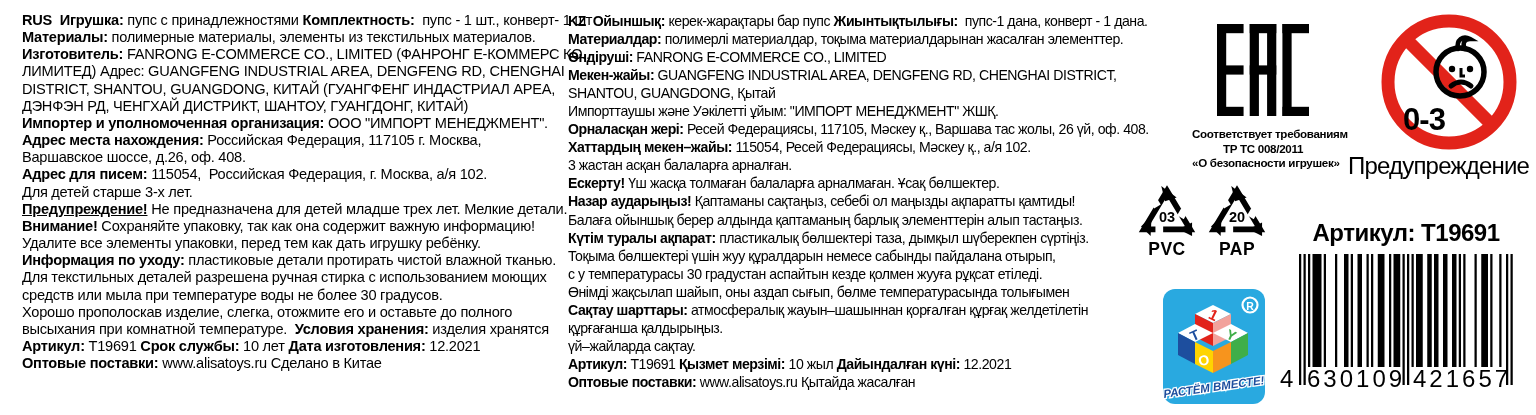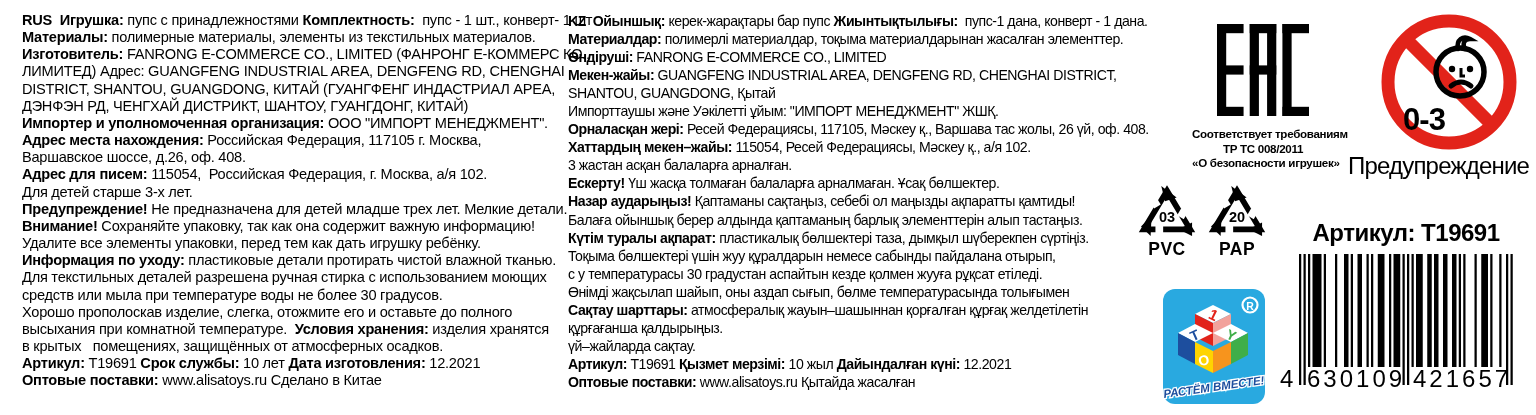--- a/index.html
+++ b/index.html
@@ -52,29 +52,28 @@
       <div class="tl"><span style="font-weight: bold;">Материалы:</span><span> полимерные материалы, элементы из текстильных материалов.</span></div>
       <div class="tl"><span style="font-weight: bold;">Изготовитель:</span><span> FANRONG E-COMMERCE CO., LIMITED (ФАНРОНГ Е-КОММЕРС КО.,</span></div>
       <div class="tl"><span>ЛИМИТЕД) Адрес: GUANGFENG INDUSTRIAL AREA, DENGFENG RD, CHENGHAI</span></div>
       <div class="tl"><span>DISTRICT, SHANTOU, GUANGDONG, КИТАЙ (ГУАНГФЕНГ ИНДАСТРИАЛ АРЕА,</span></div>
       <div class="tl"><span>ДЭНФЭН РД, ЧЕНГХАЙ ДИСТРИКТ, ШАНТОУ, ГУАНГДОНГ, КИТАЙ)</span></div>
       <div class="tl"><span style="font-weight: bold;">Импортер и уполномоченная организация:</span><span> ООО "ИМПОРТ МЕНЕДЖМЕНТ".</span></div>
       <div class="tl"><span style="font-weight: bold;">Адрес места нахождения:</span><span> Российская Федерация, 117105 г. Москва,</span></div>
       <div class="tl"><span>Варшавское шоссе, д.26, оф. 408.</span></div>
       <div class="tl"><span style="font-weight: bold; margin-top: 12px;">Адрес для писем:</span><span> 115054,  Российская Федерация, г. Москва, а/я 102.</span></div>
       <div class="tl"><span>Для детей старше 3-х лет.</span></div>
-      <div class="tl"><span style="font-weight: bold;">Предупреждение!</span><span> Не предназначена для детей младше трех лет. Мелкие детали.</span></div>
+      <div class="tl"><span style="font-weight: bold; text-decoration: underline;">Предупреждение!</span><span> Не предназначена для детей младше трех лет. Мелкие детали.</span></div>
       <div class="tl"><span style="font-weight: bold;">Внимание!</span><span> Сохраняйте упаковку, так как она содержит важную информацию!</span></div>
       <div class="tl"><span>Удалите все элементы упаковки, перед тем как дать игрушку ребёнку.</span></div>
       <div class="tl"><span style="font-weight: bold;">Информация по уходу:</span><span> пластиковые детали протирать чистой влажной тканью.</span></div>
       <div class="tl"><span>Для текстильных деталей разрешена ручная стирка с использованием моющих</span></div>
       <div class="tl"><span>средств или мыла при температуре воды не более 30 градусов.</span></div>
       <div class="tl"><span>Хорошо прополоскав изделие, слегка, отожмите его и оставьте до полного</span></div>
       <div class="tl"><span>высыхания при комнатной температуре.  </span><span style="font-weight: bold;">Условия хранения:</span><span> изделия хранятся</span></div>
-      <div class="tl"><span>в крытых   помещениях, защищённых от атмосферных осадков.</span></div>
       <div class="tl"><span style="font-weight: bold;">Артикул:</span><span> T19691 </span><span style="font-weight: bold;">Срок службы:</span><span> 10 лет </span><span style="font-weight: bold;">Дата изготовления:</span><span> 12.2021</span></div>
       <div class="tl"><span style="font-weight: bold;">Оптовые поставки:</span><span> www.alisatoys.ru Сделано в Китае</span></div>
     </div>
 
   <div class="col col-kz">
       <div class="tl"><span style="font-weight: bold;">KZ  Ойыншық:</span><span> керек-жарақтары бар пупс </span><span style="font-weight: bold;">Жиынтықтылығы:</span><span>  пупс-1 дана, конверт - 1 дана.</span></div>
       <div class="tl"><span style="font-weight: bold;">Материалдар:</span><span> полимерлі материалдар, тоқыма материалдарынан жасалған элементтер.</span></div>
       <div class="tl"><span style="font-weight: bold;">Өндіруші:</span><span> FANRONG E-COMMERCE CO., LIMITED</span></div>
       <div class="tl"><span style="font-weight: bold;">Мекен-жайы:</span><span> GUANGFENG INDUSTRIAL AREA, DENGFENG RD, CHENGHAI DISTRICT,</span></div>
       <div class="tl"><span>SHANTOU, GUANGDONG, Қытай</span></div>

